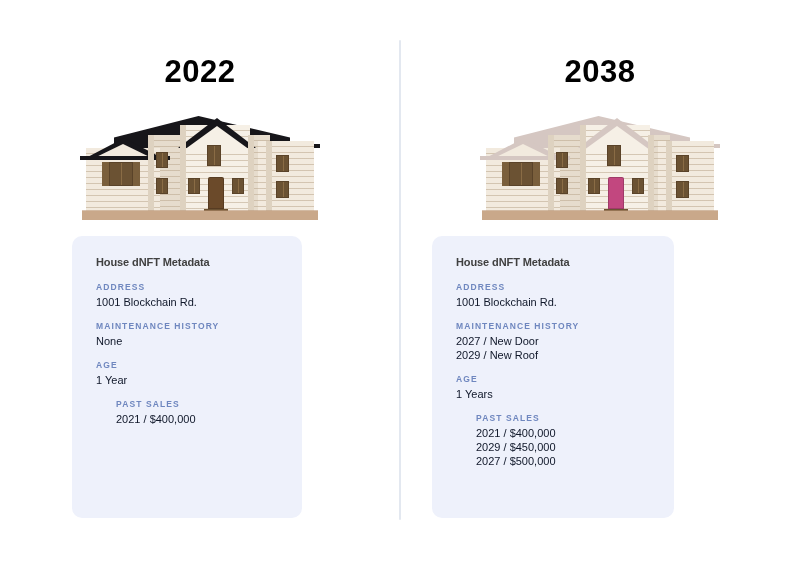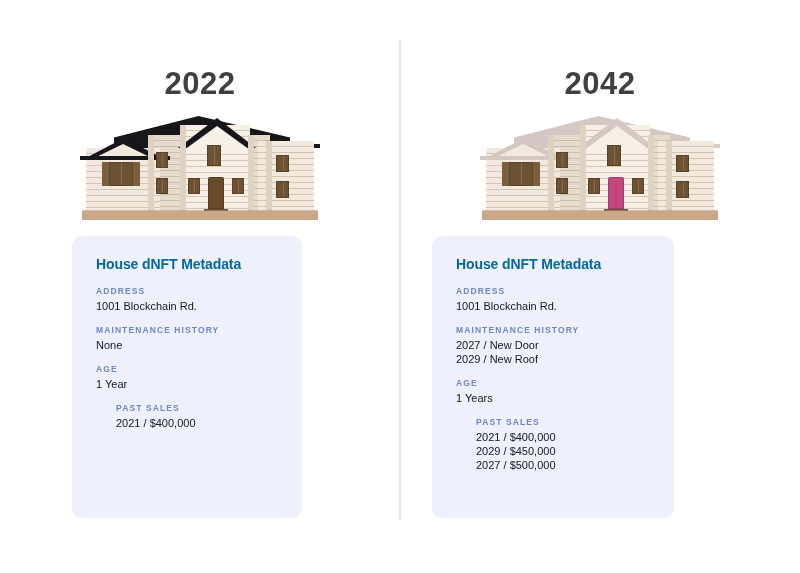--- a/index.html
+++ b/index.html
@@ -31,28 +31,28 @@
     position: absolute;
     top: 0;
     width: 400px;
     height: 573px;
   }
   .panel.left  { left: 0; }
   .panel.right { left: 400px; }
 
   .year-title {
     position: absolute;
-    top: 66px;
+    top: 54px;
     left: 0;
     width: 400px;
     text-align: center;
     font-size: 31px;
     font-weight: bold;
     letter-spacing: 0.5px;
-    color: #404040;
+    color: #000000;
   }
 
   
   .house-wrap {
     position: absolute;
     top: 104px;
     left: 0;
     width: 400px;
     height: 120px;
   }
@@ -208,23 +208,23 @@
     width: 230px;
     height: 282px;
     background: #eef1fb;
     border-radius: 10px;
     box-sizing: border-box;
     padding: 20px 24px;
   }
   .panel.right .card { left: 32px; width: 242px; }
 
   .card-title {
-    font-size: 14px;
+    font-size: 11px;
     font-weight: bold;
-    color: #0369a1;
+    color: #404040;
     letter-spacing: -0.1px;
     margin: 0 0 14px 0;
   }
   .field { margin-bottom: 12px; }
   .field:last-child { margin-bottom: 0; margin-left: 20px; }
   .field-label {
     font-size: 8.5px;
     font-weight: bold;
     letter-spacing: 1.1px;
     color: #6f87bf;
@@ -316,21 +316,21 @@
             <div class="field-label">PAST SALES</div>
             <div class="field-value">
               <div>2021 / $400,000</div>
             </div>
           </div>
         </div>
     </div>
   </div>
 
   <div class="panel right">
-    <div class="year-title">2042</div>
+    <div class="year-title">2038</div>
 
     <div class="house-wrap">
       <div class="house" id="house-right" style="--roof: #d5c7c2; --door: #c2477f;">
         <div class="roof-main"></div>
         <div class="roof-main-flat"></div>
         <div class="eave e-right"></div>
         <div class="block mid-left"></div>
         <div class="block mid-right"></div>
         <div class="block right-wing"></div>
         <div class="block center"></div>

